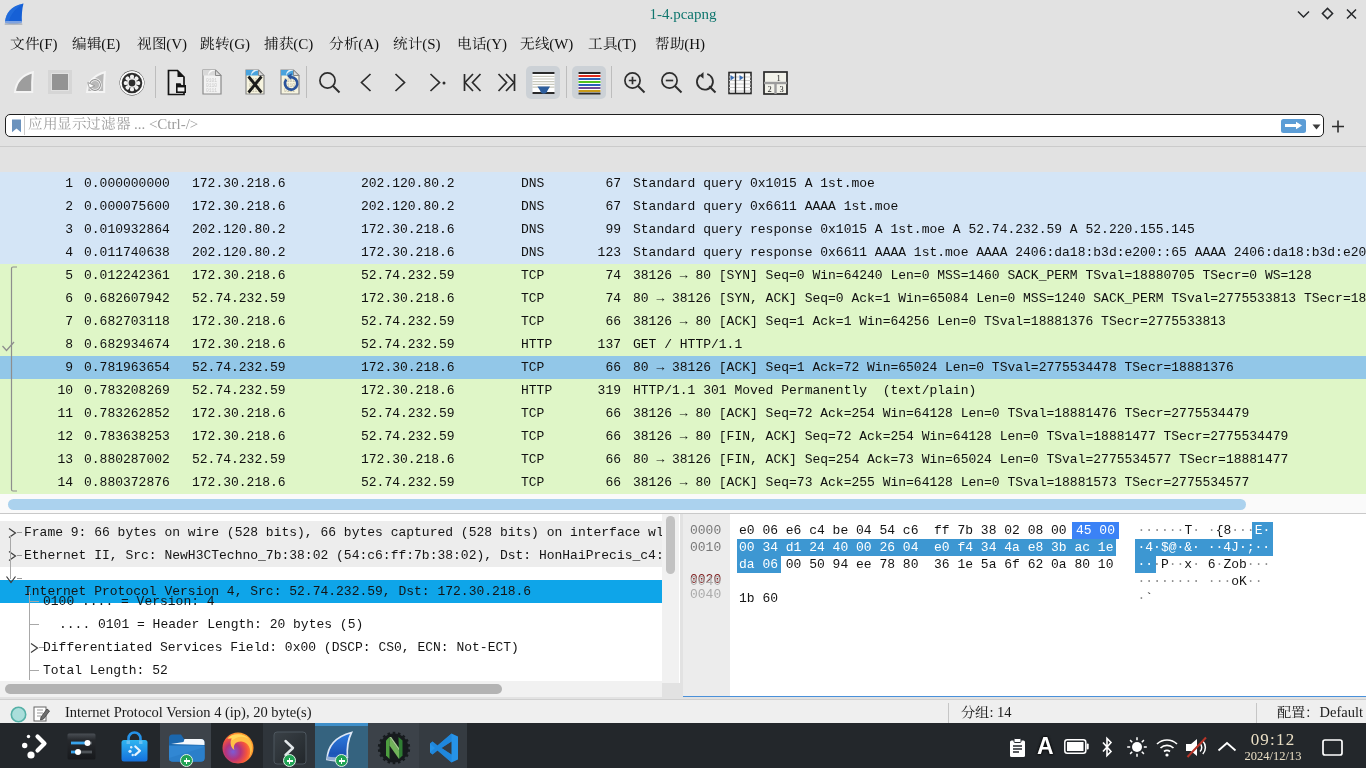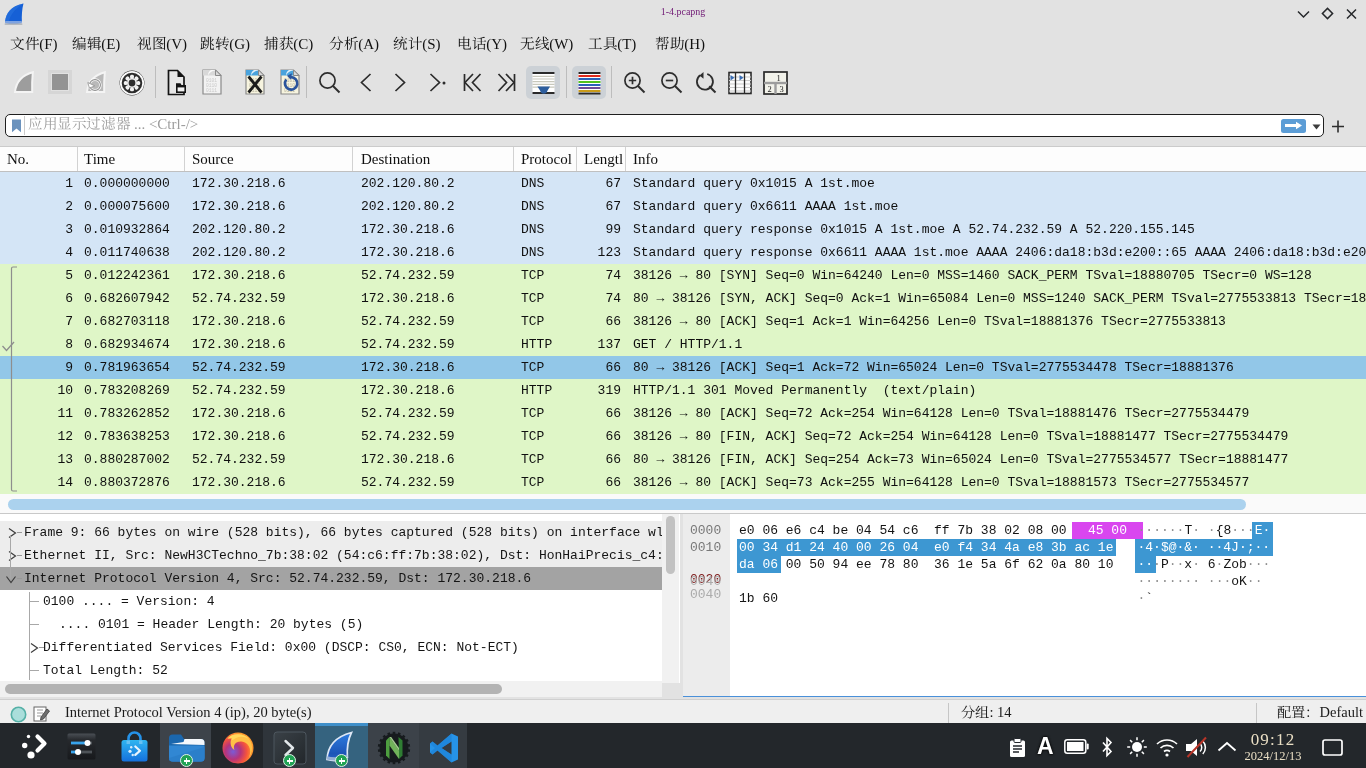--- a/index.html
+++ b/index.html
@@ -1,20 +1,20 @@
 <!DOCTYPE html>
 <html><head><meta charset="utf-8"><style>
 *{margin:0;padding:0;box-sizing:border-box}
 html,body{width:1366px;height:768px;overflow:hidden;background:#e2e2e2;
  font-family:"Liberation Serif",serif;-webkit-font-smoothing:antialiased}
 .abs{position:absolute}
 svg.cj15{width:14.6px;height:14.6px;vertical-align:-1.9px;overflow:visible;fill:currentColor}
 svg.cj14{width:14.2px;height:14.2px;vertical-align:-1.9px;overflow:visible;fill:currentColor}
 #win{position:absolute;left:0;top:0;width:1366px;height:723px;background:#e2e2e2}
-#title{position:absolute;top:0;left:0;width:100%;height:29px;font-size:10px;color:#701a75}
+#title{position:absolute;top:0;left:0;width:100%;height:29px;font-size:15px;color:#0f766e}
 #menubar{position:absolute;top:29px;left:0;width:100%;height:30px;font-size:15px;color:#111}
 .mi{position:absolute;top:7px;white-space:nowrap}
 #toolbar{position:absolute;top:59px;left:0;width:100%;height:48px}
 .ti{position:absolute;top:0}
 #filter{position:absolute;top:114px;left:5px;width:1319px;height:23px;background:#fff;
  border:1.5px solid #1f1f1f;border-radius:5px}
 #plist{position:absolute;top:147px;left:0;width:1366px;height:346px;font-family:"Liberation Mono",monospace;font-size:13px}
 .hdr{position:absolute;top:0;left:0;width:1366px;height:25px;background:#fdfdfd;border-bottom:1px solid #c0c0c0;
  font-family:"Liberation Serif",serif;font-size:15px;color:#101010}
 .hc{position:absolute;top:4px}
@@ -328,35 +328,20 @@
       </div>
       <svg class="abs" style="left:1306px;top:8.5px" width="9" height="6" viewBox="0 0 9 6">
         <path d="M0.5 0.5 L4.5 5.5 L8.5 0.5 Z" fill="#3c3c3c"></path>
       </svg>
     </div>
     <svg class="abs" style="left:1332px;top:120px" width="12" height="13" viewBox="0 0 12 13">
       <path d="M6 0.5 V12.5 M0 6.5 H12" stroke="#2e2e2e" stroke-width="1.6"></path>
     </svg>
     <div class="abs" style="left:0;top:146px;width:1366px;height:1px;background:#cbcbcb"></div>
     <div id="plist">
-      <div class="hdr">
-        <span class="hc" style="left:7px">No.</span>
-        <span class="hc" style="left:84px">Time</span>
-        <span class="hc" style="left:192px">Source</span>
-        <span class="hc" style="left:361px">Destination</span>
-        <span class="hc" style="left:521px">Protocol</span>
-        <span class="hc" style="left:584px">Lengtl</span>
-        <span class="hc" style="left:633px">Info</span>
-        <div class="hsep" style="left:77px"></div>
-        <div class="hsep" style="left:184px"></div>
-        <div class="hsep" style="left:352px"></div>
-        <div class="hsep" style="left:513px"></div>
-        <div class="hsep" style="left:576px"></div>
-        <div class="hsep" style="left:625px"></div>
-      </div>
       <div class="row" style="top:25px;background:#d4e5f6"><span class="cell" style="left:0;width:73px;text-align:right">1</span><span class="cell" style="left:84px">0.000000000</span><span class="cell" style="left:192px">172.30.218.6</span><span class="cell" style="left:361px">202.120.80.2</span><span class="cell" style="left:521px">DNS</span><span class="cell" style="left:548px;width:73px;text-align:right">67</span><span class="cell" style="left:633px">Standard query 0x1015 A 1st.moe</span></div>
       <div class="row" style="top:48px;background:#d4e5f6"><span class="cell" style="left:0;width:73px;text-align:right">2</span><span class="cell" style="left:84px">0.000075600</span><span class="cell" style="left:192px">172.30.218.6</span><span class="cell" style="left:361px">202.120.80.2</span><span class="cell" style="left:521px">DNS</span><span class="cell" style="left:548px;width:73px;text-align:right">67</span><span class="cell" style="left:633px">Standard query 0x6611 AAAA 1st.moe</span></div>
       <div class="row" style="top:71px;background:#d4e5f6"><span class="cell" style="left:0;width:73px;text-align:right">3</span><span class="cell" style="left:84px">0.010932864</span><span class="cell" style="left:192px">202.120.80.2</span><span class="cell" style="left:361px">172.30.218.6</span><span class="cell" style="left:521px">DNS</span><span class="cell" style="left:548px;width:73px;text-align:right">99</span><span class="cell" style="left:633px">Standard query response 0x1015 A 1st.moe A 52.74.232.59 A 52.220.155.145</span></div>
       <div class="row" style="top:94px;background:#d4e5f6"><span class="cell" style="left:0;width:73px;text-align:right">4</span><span class="cell" style="left:84px">0.011740638</span><span class="cell" style="left:192px">202.120.80.2</span><span class="cell" style="left:361px">172.30.218.6</span><span class="cell" style="left:521px">DNS</span><span class="cell" style="left:548px;width:73px;text-align:right">123</span><span class="cell" style="left:633px">Standard query response 0x6611 AAAA 1st.moe AAAA 2406:da18:b3d:e200::65 AAAA 2406:da18:b3d:e201::f6</span></div>
       <div class="row" style="top:117px;background:#dff6c7"><span class="cell" style="left:0;width:73px;text-align:right">5</span><span class="cell" style="left:84px">0.012242361</span><span class="cell" style="left:192px">172.30.218.6</span><span class="cell" style="left:361px">52.74.232.59</span><span class="cell" style="left:521px">TCP</span><span class="cell" style="left:548px;width:73px;text-align:right">74</span><span class="cell" style="left:633px">38126 → 80 [SYN] Seq=0 Win=64240 Len=0 MSS=1460 SACK_PERM TSval=18880705 TSecr=0 WS=128</span></div>
       <div class="row" style="top:140px;background:#dff6c7"><span class="cell" style="left:0;width:73px;text-align:right">6</span><span class="cell" style="left:84px">0.682607942</span><span class="cell" style="left:192px">52.74.232.59</span><span class="cell" style="left:361px">172.30.218.6</span><span class="cell" style="left:521px">TCP</span><span class="cell" style="left:548px;width:73px;text-align:right">74</span><span class="cell" style="left:633px">80 → 38126 [SYN, ACK] Seq=0 Ack=1 Win=65084 Len=0 MSS=1240 SACK_PERM TSval=2775533813 TSecr=18880705 WS=64</span></div>
       <div class="row" style="top:163px;background:#dff6c7"><span class="cell" style="left:0;width:73px;text-align:right">7</span><span class="cell" style="left:84px">0.682703118</span><span class="cell" style="left:192px">172.30.218.6</span><span class="cell" style="left:361px">52.74.232.59</span><span class="cell" style="left:521px">TCP</span><span class="cell" style="left:548px;width:73px;text-align:right">66</span><span class="cell" style="left:633px">38126 → 80 [ACK] Seq=1 Ack=1 Win=64256 Len=0 TSval=18881376 TSecr=2775533813</span></div>
       <div class="row" style="top:186px;background:#dff6c7"><span class="cell" style="left:0;width:73px;text-align:right">8</span><span class="cell" style="left:84px">0.682934674</span><span class="cell" style="left:192px">172.30.218.6</span><span class="cell" style="left:361px">52.74.232.59</span><span class="cell" style="left:521px">HTTP</span><span class="cell" style="left:548px;width:73px;text-align:right">137</span><span class="cell" style="left:633px">GET / HTTP/1.1</span></div>
       <div class="row" style="top:209px;background:#92c7e8"><span class="cell" style="left:0;width:73px;text-align:right">9</span><span class="cell" style="left:84px">0.781963654</span><span class="cell" style="left:192px">52.74.232.59</span><span class="cell" style="left:361px">172.30.218.6</span><span class="cell" style="left:521px">TCP</span><span class="cell" style="left:548px;width:73px;text-align:right">66</span><span class="cell" style="left:633px">80 → 38126 [ACK] Seq=1 Ack=72 Win=65024 Len=0 TSval=2775534478 TSecr=18881376</span></div>
       <div class="row" style="top:232px;background:#dff6c7"><span class="cell" style="left:0;width:73px;text-align:right">10</span><span class="cell" style="left:84px">0.783208269</span><span class="cell" style="left:192px">52.74.232.59</span><span class="cell" style="left:361px">172.30.218.6</span><span class="cell" style="left:521px">HTTP</span><span class="cell" style="left:548px;width:73px;text-align:right">319</span><span class="cell" style="left:633px">HTTP/1.1 301 Moved Permanently  (text/plain)</span></div>
@@ -375,21 +360,21 @@
       <div class="dl" style="top:7px;background:#ededed"><span style="position:absolute;left:24px">Frame 9: 66 bytes on wire (528 bits), 66 bytes captured (528 bits) on interface wlp2s0, id 0</span></div>
       <svg class="abs" style="left:7px;top:13px" width="10" height="12" viewBox="0 0 10 12">
         <path d="M2 1.5 L8.5 6 L2 10.5" fill="none" stroke="#3c3c3c" stroke-width="1.2"></path>
       </svg>
       <div class="abs" style="left:17px;top:18px;width:5px;height:1px;background:#999"></div>
       <div class="dl" style="top:30px;background:#ededed"><span style="position:absolute;left:24px">Ethernet II, Src: NewH3CTechno_7b:38:02 (54:c6:ff:7b:38:02), Dst: HonHaiPrecis_c4:e6:06 (e0:</span></div>
       <svg class="abs" style="left:7px;top:36px" width="10" height="12" viewBox="0 0 10 12">
         <path d="M2 1.5 L8.5 6 L2 10.5" fill="none" stroke="#3c3c3c" stroke-width="1.2"></path>
       </svg>
       <div class="abs" style="left:17px;top:41px;width:5px;height:1px;background:#999"></div>
-      <div class="dl" style="top:53px;background:#a3a3a3"><span style="position:absolute;left:24px">Internet Protocol Version 4, Src: 52.74.232.59, Dst: 172.30.218.6</span></div>
+      <div class="dl" style="top:66px;background:#0ea5e9"><span style="position:absolute;left:24px">Internet Protocol Version 4, Src: 52.74.232.59, Dst: 172.30.218.6</span></div>
       <svg class="abs" style="left:5px;top:60px" width="12" height="10" viewBox="0 0 12 10">
         <path d="M1.5 2.5 L6 8.5 L10.5 2.5" fill="none" stroke="#3c3c3c" stroke-width="1.2"></path>
       </svg>
       <div class="abs" style="left:17px;top:64px;width:5px;height:1px;background:#999"></div>
       <div class="dl" style="top:76px"><span style="position:absolute;left:43px">0100 .... = Version: 4</span></div>
       <div class="dl" style="top:99px"><span style="position:absolute;left:59px">.... 0101 = Header Length: 20 bytes (5)</span></div>
       <div class="dl" style="top:122px"><span style="position:absolute;left:43px">Differentiated Services Field: 0x00 (DSCP: CS0, ECN: Not-ECT)</span></div>
       <svg class="abs" style="left:29px;top:128px" width="10" height="12" viewBox="0 0 10 12">
         <path d="M2 1.5 L8.5 6 L2 10.5" fill="none" stroke="#3c3c3c" stroke-width="1.2"></path>
       </svg>
@@ -402,21 +387,21 @@
       <div class="abs" style="left:29px;top:156px;width:10px;height:1px;background:#a8a8a8"></div>
       <div class="abs" style="left:662px;top:0;width:17px;height:169px;background:#f1f1f1"></div>
       <div class="abs" style="left:665.5px;top:2px;width:9px;height:58px;background:#c2c2c2;border-radius:4.5px"></div>
       <div class="abs" style="left:0;top:167px;width:662px;height:16px;background:#f1f1f1"></div>
       <div class="abs" style="left:5px;top:170px;width:497px;height:10px;background:#b3b3b3;border-radius:5px"></div>
     </div>
     <div class="abs" style="left:0;top:513px;width:1366px;height:1px;background:#c9c9c9"></div>
     <div id="hexpane">
       <div class="abs" style="left:0;top:0;width:47px;height:183px;background:#ececec"></div>
       <div class="abs" style="top:8px;left:7px;color:#787878;line-height:17px;white-space:pre">0000</div>
-      <div class="abs" style="top:8px;left:56px;line-height:17px;white-space:pre;color:#141414">e0 06 e6 c4 be 04 54 c6  ff 7b 38 02 08 00 <span style="background:#d946ef;color:#fff;padding:1px 16px;margin:-1px -2.5px">45 00</span></div>
+      <div class="abs" style="top:8px;left:56px;line-height:17px;white-space:pre;color:#141414">e0 06 e6 c4 be 04 54 c6  ff 7b 38 02 08 00 <span style="background:#3b82f6;color:#fff;padding:1px 4px;margin:-1px -2.5px">45 00</span></div>
       <div class="abs" style="top:8px;left:454.5px;line-height:17px;white-space:pre;color:#141414"><span style="color:#8f8f8f">·</span><span style="color:#8f8f8f">·</span><span style="color:#8f8f8f">·</span><span style="color:#8f8f8f">·</span><span style="color:#8f8f8f">·</span><span style="color:#8f8f8f">·</span>T<span style="color:#8f8f8f">·</span> <span style="color:#8f8f8f">·</span>{8<span style="color:#8f8f8f">·</span><span style="color:#8f8f8f">·</span><span style="color:#8f8f8f">·</span><span style="background:#3d97d2;color:#fff;padding:1px 2.5px;margin:-1px -2.5px">E·</span></div>
       <div class="abs" style="top:25px;left:7px;color:#787878;line-height:17px;white-space:pre">0010</div>
       <div class="abs" style="top:25px;left:56px;line-height:17px;white-space:pre;color:#141414"><span style="background:#3d97d2;color:#fff;padding:1px 2.5px;margin:-1px -2.5px">00 34 d1 24 40 00 26 04  e0 f4 34 4a e8 3b ac 1e</span></div>
       <div class="abs" style="top:25px;left:454.5px;line-height:17px;white-space:pre;color:#141414"><span style="background:#3d97d2;color:#fff;padding:1px 2.5px;margin:-1px -2.5px">·4·$@·&amp;· ··4J·;··</span></div>
       <div class="abs" style="top:57px;left:7px;color:#7f1d1d;line-height:17px;white-space:pre">0020</div>
       <div class="abs" style="top:42px;left:56px;line-height:17px;white-space:pre;color:#141414"><span style="background:#3d97d2;color:#fff;padding:1px 2.5px;margin:-1px -2.5px">da 06</span> 00 50 94 ee 78 80  36 1e 5a 6f 62 0a 80 10</div>
       <div class="abs" style="top:42px;left:454.5px;line-height:17px;white-space:pre;color:#141414"><span style="background:#3d97d2;color:#fff;padding:1px 2.5px;margin:-1px -2.5px">··</span><span style="color:#8f8f8f">·</span>P<span style="color:#8f8f8f">·</span><span style="color:#8f8f8f">·</span>x<span style="color:#8f8f8f">·</span> 6<span style="color:#8f8f8f">·</span>Zob<span style="color:#8f8f8f">·</span><span style="color:#8f8f8f">·</span><span style="color:#8f8f8f">·</span></div>
       <div class="abs" style="top:59px;left:7px;color:#ababab;line-height:17px;white-space:pre">0040</div>
       <div class="abs" style="top:59px;left:454.5px;line-height:17px;white-space:pre;color:#141414"><span style="color:#8f8f8f">·</span><span style="color:#8f8f8f">·</span><span style="color:#8f8f8f">·</span><span style="color:#8f8f8f">·</span><span style="color:#8f8f8f">·</span><span style="color:#8f8f8f">·</span><span style="color:#8f8f8f">·</span><span style="color:#8f8f8f">·</span> <span style="color:#8f8f8f">·</span><span style="color:#8f8f8f">·</span><span style="color:#8f8f8f">·</span>oK<span style="color:#8f8f8f">·</span><span style="color:#8f8f8f">·</span> </div>
       <div class="abs" style="top:72px;left:7px;color:#ababab;line-height:17px;white-space:pre">0040</div>

